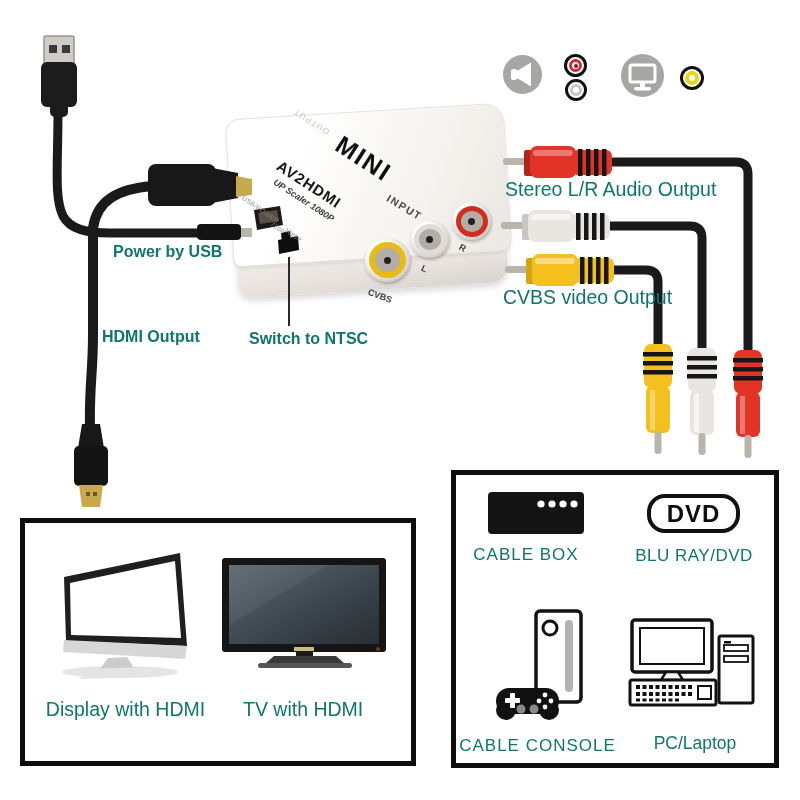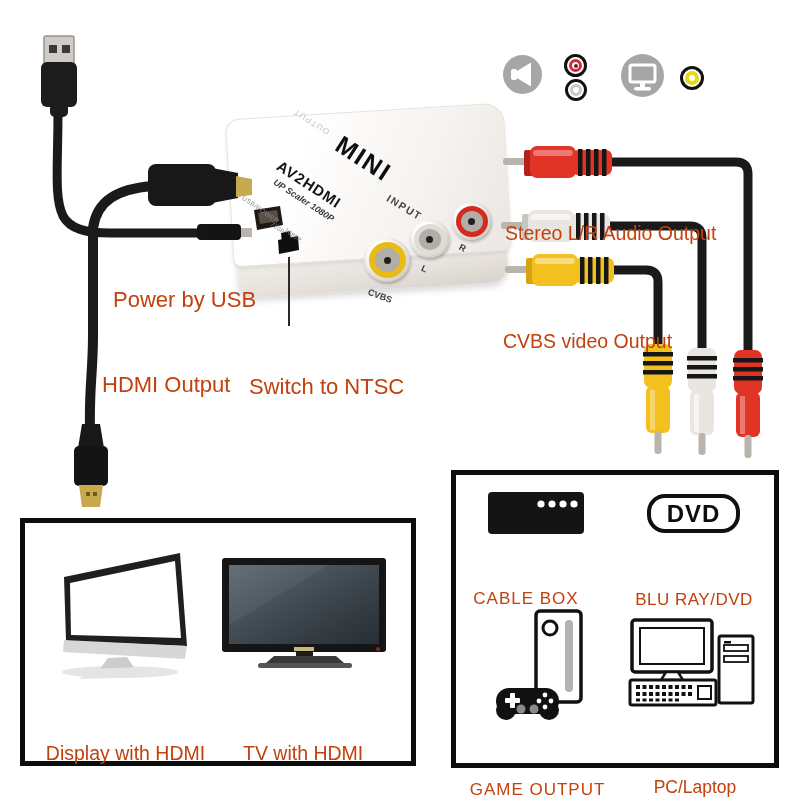--- a/index.html
+++ b/index.html
@@ -63,22 +63,22 @@
   
   .panel { position:absolute; box-sizing:border-box; border:5px solid #0d0d0d; background:#fff; }
 
   .dvd-badge {
     position:absolute; box-sizing:border-box; border:4px solid #101010; border-radius:18px;
     display:flex; align-items:center; justify-content:center;
     font-size:24px; font-weight:800; letter-spacing:1px; color:#0d0d0d; background:#fff;
   }
 
   
-  .lbl { position:absolute; white-space:nowrap; color:#c2410c;margin-top:44px; }
-  .lbl-lg { font-size:22px; }
+  .lbl { position:absolute; white-space:nowrap; color:#0f766e; }
+  .lbl-lg { font-size:16px;font-weight:bold; }
   .lbl-md { font-size:19.5px; }
   .lbl-panel { font-size:17px; letter-spacing:1px; text-align:center; }
 </style>
 </head>
 <body>
 
 <div id="canvas">
 
   <div class="panel" style="left:20px; top:518px; width:396px; height:248px;"></div>
   <div class="panel" style="left:451px; top:470px; width:328px; height:298px;"></div>
@@ -318,16 +318,16 @@
   <div class="lbl lbl-lg" style="left:249px; top:330px;">Switch to NTSC</div>
   <div class="lbl lbl-md" style="left:505px; top:178px;">Stereo L/R Audio Output</div>
   <div class="lbl lbl-md" style="left:38px; top:698px; width:175px; text-align:center;">Display with HDMI</div>
 
   <div class="lbl lbl-md" style="left:503px; top:286px;">CVBS video Output</div>
   <div class="lbl lbl-md" style="left:243px; top:698px; width:135px; ">TV with HDMI</div>
 
   <div class="dvd-badge" style="left:647px; top:494px; width:93px; height:39px;">DVD</div>
   <div class="lbl lbl-panel" style="left:620px; top:546px; width:148px; letter-spacing:.5px;">BLU RAY/DVD</div>
   <div class="lbl lbl-panel" style="left:461px; top:545px; width:130px;">CABLE BOX</div>
-  <div class="lbl lbl-panel" style="left:455px; top:736px; width:165px;">GAME OUTPUT</div>
+  <div class="lbl lbl-panel" style="left:455px; top:736px; width:165px;">CABLE CONSOLE</div>
   <div class="lbl lbl-panel" style="left:645px; top:733px; width:100px; letter-spacing:0; font-size:17.5px;">PC/Laptop</div>
 
 </div>
 
 </body></html>

